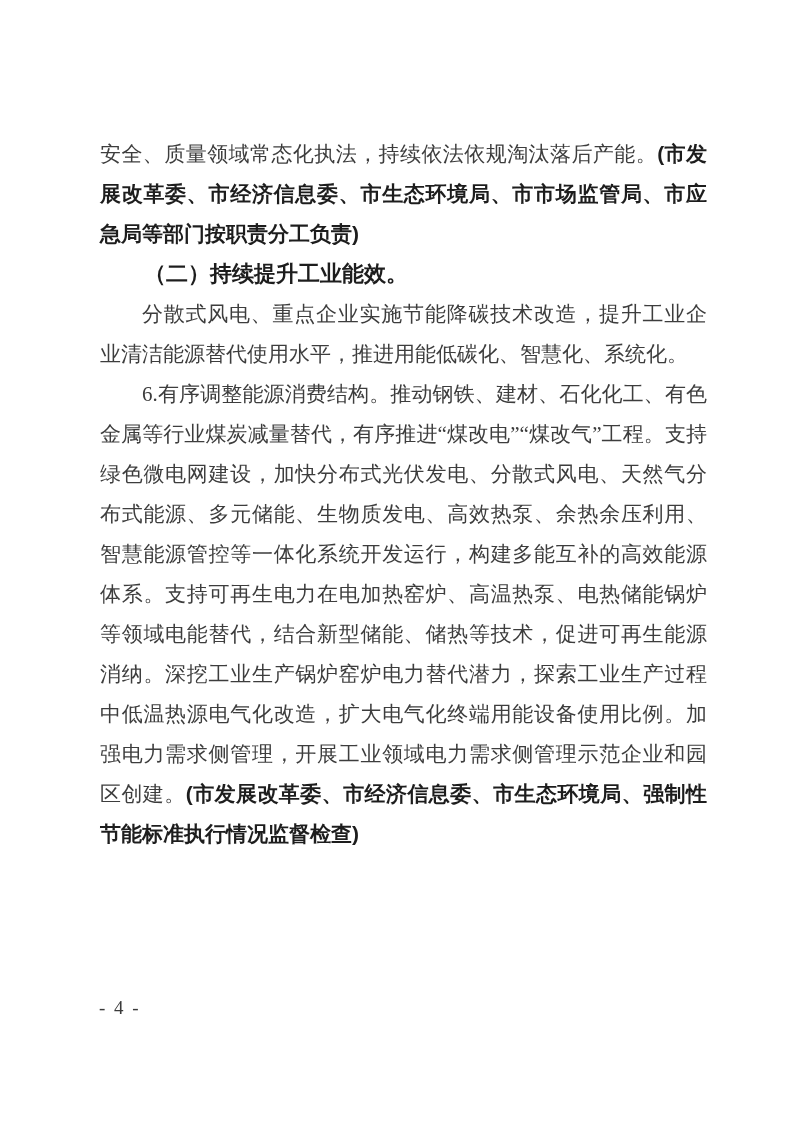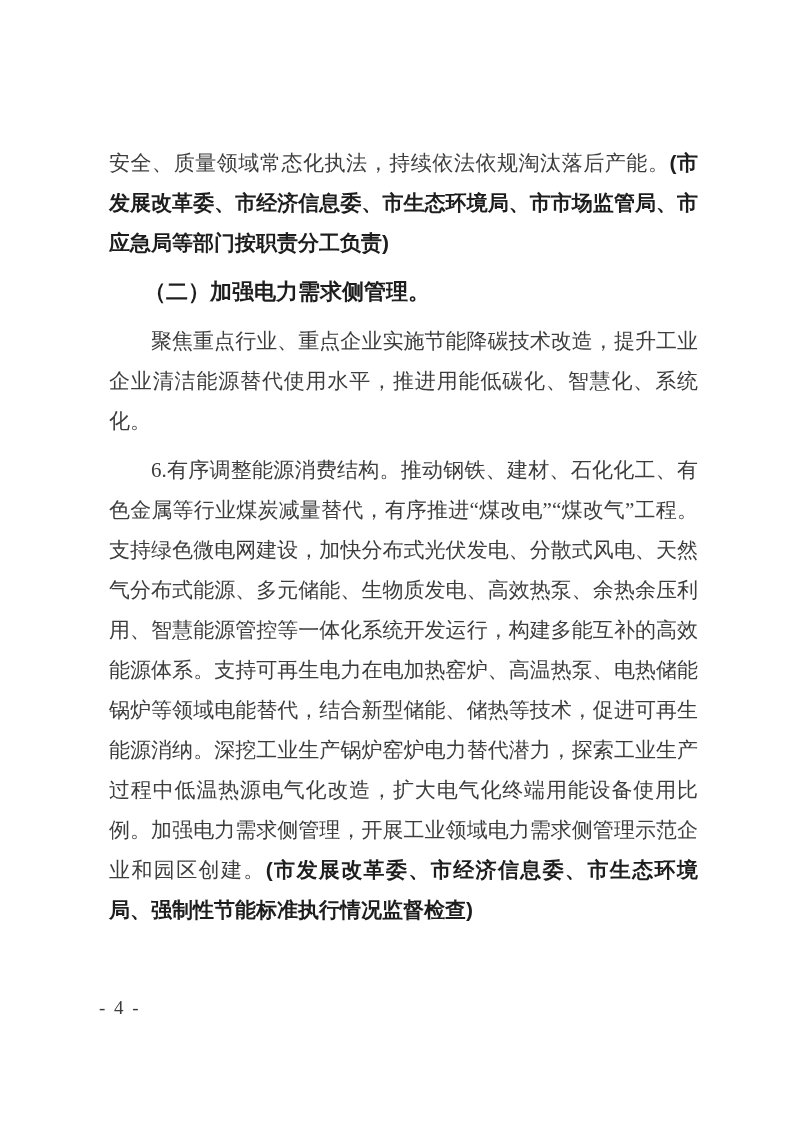--- a/index.html
+++ b/index.html
@@ -15,21 +15,21 @@
     overflow: hidden;
     font-family: "Liberation Serif", serif;
   }
   .doc-body {
     position: absolute;
     left: 100px;
     top: 134px;
     width: 607px;
   }
   .para {
-    margin: 9px;
+    margin: 0;
     font-size: 21px;
     line-height: 40px;
     text-align: justify;
     color: #3d3d3d;
     word-break: break-all;
   }
   .para.indent {
     text-indent: 2em;
   }
   .bold-seg {
@@ -59,23 +59,23 @@
 </style>
 </head>
 <body>
 
 <div class="page">
 
   <div class="doc-body">
 
     <p class="para"><span>安全、质量领域常态化执法，持续依法依规淘汰落后产能。</span><span class="bold-seg">(市发展改革委、市经济信息委、市生态环境局、市市场监管局、市应急局等部门按职责分工负责)</span></p>
 
-    <p class="section-heading">（二）加强电力需求侧管理。</p>
+    <p class="section-heading">（二）持续提升工业能效。</p>
 
-    <p class="para indent">聚焦重点行业、重点企业实施节能降碳技术改造，提升工业企业清洁能源替代使用水平，推进用能低碳化、智慧化、系统化。</p>
+    <p class="para indent">分散式风电、重点企业实施节能降碳技术改造，提升工业企业清洁能源替代使用水平，推进用能低碳化、智慧化、系统化。</p>
 
     <p class="para indent"><span>6.有序调整能源消费结构。推动钢铁、建材、石化化工、有色金属等行业煤炭减量替代，有序推进“煤改电”“煤改气”工程。支持绿色微电网建设，加快分布式光伏发电、分散式风电、天然气分布式能源、多元储能、生物质发电、高效热泵、余热余压利用、智慧能源管控等一体化系统开发运行，构建多能互补的高效能源体系。支持可再生电力在电加热窑炉、高温热泵、电热储能锅炉等领域电能替代，结合新型储能、储热等技术，促进可再生能源消纳。深挖工业生产锅炉窑炉电力替代潜力，探索工业生产过程中低温热源电气化改造，扩大电气化终端用能设备使用比例。加强电力需求侧管理，开展工业领域电力需求侧管理示范企业和园区创建。</span><span class="bold-seg">(市发展改革委、市经济信息委、市生态环境局、强制性节能标准执行情况监督检查)</span></p>
 
 
   </div>
 
   <div class="page-number">- 4 -</div>
 
 </div>
 

